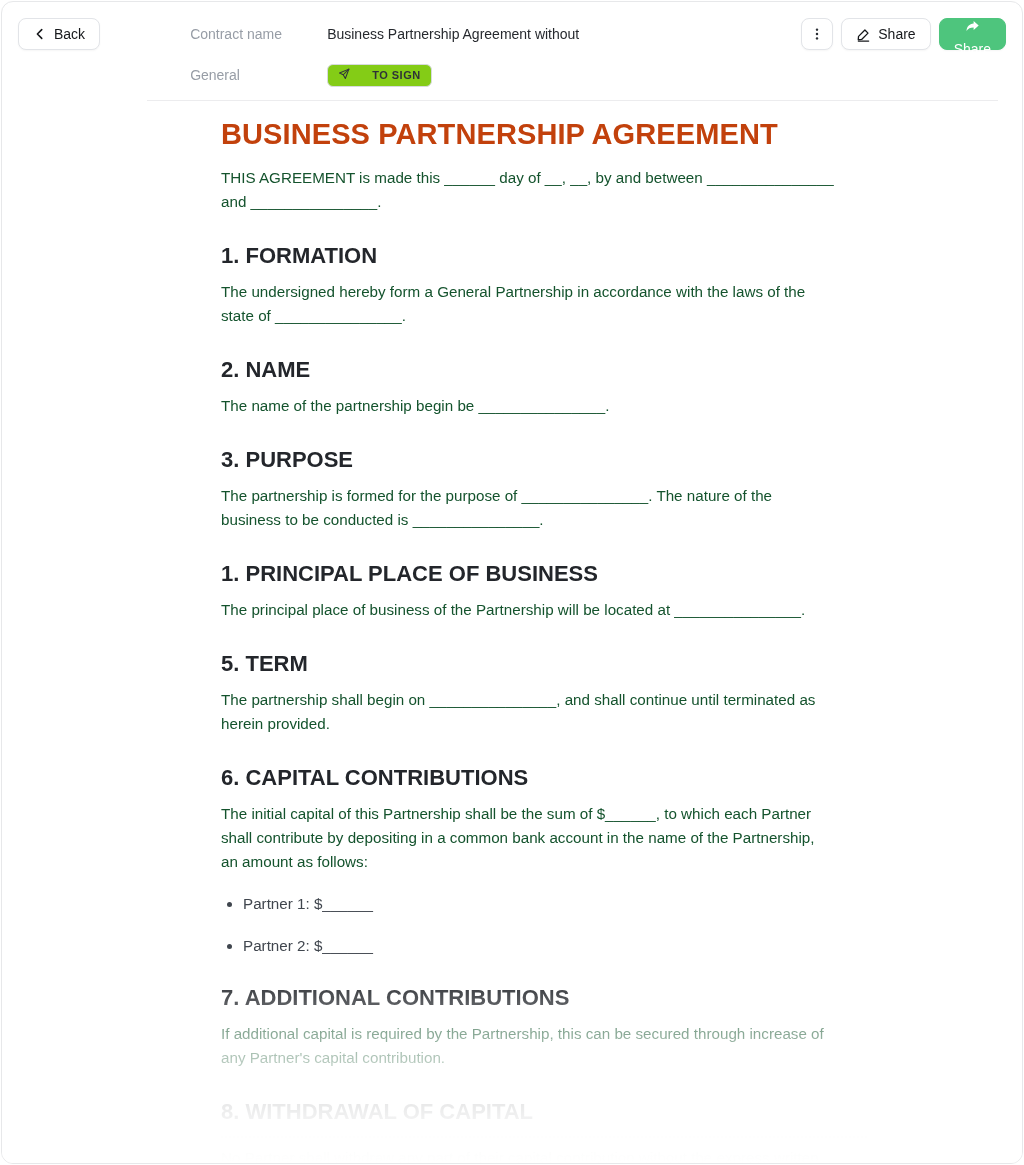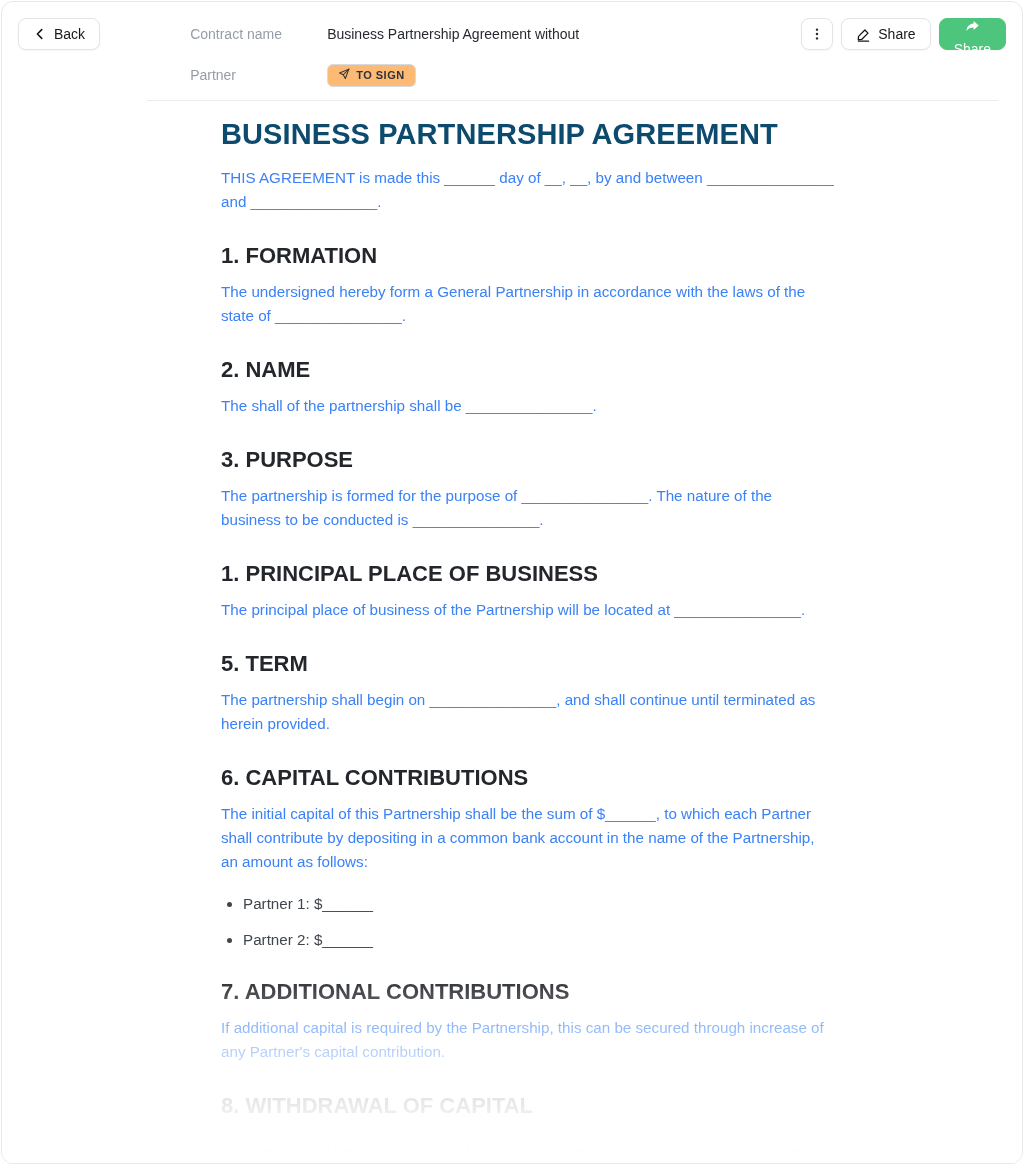--- a/index.html
+++ b/index.html
@@ -42,24 +42,24 @@
   .meta { margin-left: 90px; flex: 1 1 auto; min-width: 0; }
   .meta-row { display: flex; align-items: center; }
   .meta-row.first { height: 32px; }
   .meta-row.second { margin-top: 13px; height: 24px; }
   .meta-label {
     width: 137px; flex: 0 0 137px;
     font-size: 14px; color: #979da6;
   }
   .meta-value { font-size: 14px; color: #26292e; }
   .status-badge {
-    display: inline-flex; align-items: center; gap: 6px;
+    display: inline-flex; align-items: center; gap: 22px;
     height: 23px; padding: 8px 10px;
     border: 1px solid #d7dade; border-radius: 6px;
-    background: #fdba74;
+    background: #84cc16;
     font-size: 11px; font-weight: 700; letter-spacing: 0.5px;
     color: #2e3238; cursor: pointer;
   }
   .actions { display: flex; align-items: center; gap: 8px; margin-left: auto; }
   .icon-btn { width: 32px; flex: 0 0 32px; padding: 0; justify-content: center; }
   .btn-share {
     background: #4ec57d; border-color: #4ec57d; color: #ffffff;
     font-weight: 500;
     flex-direction: column;
   }
@@ -69,38 +69,38 @@
   }
 
   
   .doc {
     width: 646px;
     margin-left: 219px;
     padding-top: 17px;
   }
   .doc-title {
     font-size: 29px; font-weight: 800; letter-spacing: 0.1px;
-    color: #0c4a6e; margin-bottom: 15px;
+    color: #c2410c; margin-bottom: 15px;
   }
   .doc h2 {
     font-size: 22px; font-weight: 800; color: #23262b;
     margin: 29px 0 11px 0;
   }
   .para {
     max-width: 613px;
-    font-size: 15.2px; line-height: 24px; color: #3b82f6;
+    font-size: 15.2px; line-height: 24px; color: #14532d;
   }
   .bullets {
     list-style: disc;
     margin: 20px 0 4px 0; padding-left: 22px;
     color: #40464e;
   }
   .bullets li {
     font-size: 15.2px; line-height: 20px;
-    margin-bottom: 16px;
+    margin-bottom: 22px;
   }
   .bullets li:last-child { margin-bottom: 0; }
   .page-break {
     width: 646px; height: 0;
     border-top: 2px dotted #d9dbdf;
     margin: 2px 0 8px 0;
   }
 
   
   .fade-overlay {
@@ -128,21 +128,21 @@
       </span>
       <span>Back</span>
     </button>
 
     <div class="meta">
       <div class="meta-row first">
         <div class="meta-label">Contract name</div>
         <div class="meta-value">Business Partnership Agreement without</div>
       </div>
       <div class="meta-row second">
-        <div class="meta-label">Partner</div>
+        <div class="meta-label">General</div>
         <div class="status-badge">
           <span>
             <svg width="12" height="12" viewBox="0 0 16 16" fill="none">
               <path d="M14.5 1.5 L7 9" stroke="#2e3238" stroke-width="1.4" stroke-linecap="round"></path>
               <path d="M14.5 1.5 L9.8 14 L7 9 L2 6.6 Z" stroke="#2e3238" stroke-width="1.4" stroke-linejoin="round" fill="none"></path>
             </svg>
           </span>
           <span>TO SIGN</span>
         </div>
       </div>
@@ -184,21 +184,21 @@
     <h1 class="doc-title">BUSINESS PARTNERSHIP AGREEMENT</h1>
     <p class="para">THIS AGREEMENT is made this ______ day of __, __, by and between _______________ and _______________.</p>
 
     <section>
       <h2>1. FORMATION</h2>
       <p class="para">The undersigned hereby form a General Partnership in accordance with the laws of the state of _______________.</p>
     </section>
 
     <section>
       <h2>2. NAME</h2>
-      <p class="para">The shall of the partnership shall be _______________.</p>
+      <p class="para">The name of the partnership begin be _______________.</p>
     </section>
 
     <section>
       <h2>3. PURPOSE</h2>
       <p class="para">The partnership is formed for the purpose of _______________. The nature of the business to be conducted is _______________.</p>
     </section>
 
     <section>
       <h2>1. PRINCIPAL PLACE OF BUSINESS</h2>
       <p class="para">The principal place of business of the Partnership will be located at _______________.</p>

